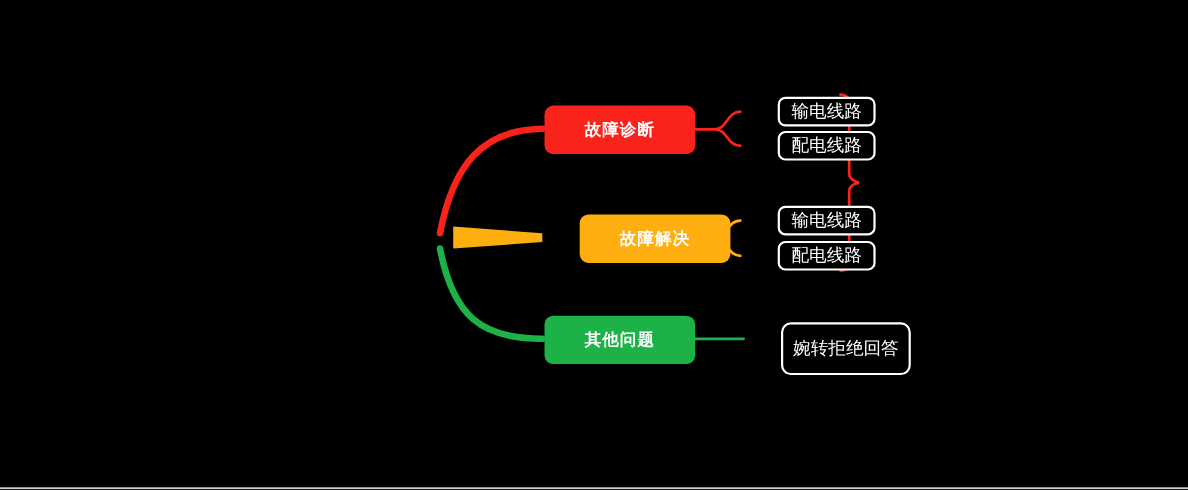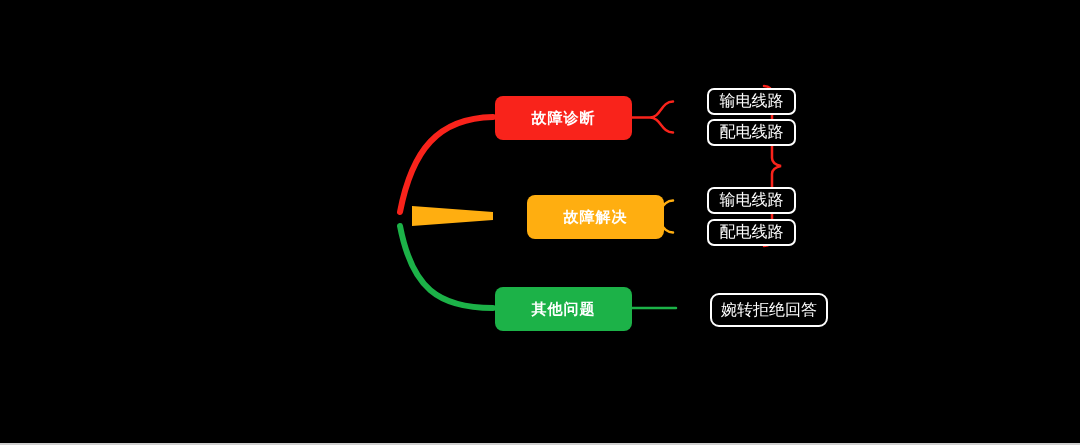--- a/index.html
+++ b/index.html
@@ -14,21 +14,21 @@
           font-size:15px;letter-spacing:1px;}
   .branch.b1{left:495px;top:96px;}
   .branch.b2{left:495px;top:195px;margin-left:32px;}
   .branch.b3{left:495px;top:287px;}
   .child{width:89px;height:27px;background:#000;border:2px solid #fff;border-radius:7px;
          color:#fff;font-size:16px;margin-left:33px;}
   .child.c1{left:674px;top:88px;}
   .child.c2{left:674px;top:119px;}
   .child.c3{left:674px;top:187px;}
   .child.c4{left:674px;top:219px;}
-  .child.wide{left:677px;top:293px;width:118px;height:34px;border-radius:9px;}
+  .child.wide{left:677px;top:293px;width:118px;height:48px;border-radius:9px;}
   .annotation{left:793px;top:153px;width:112px;height:31px;border-radius:16px;
               color:#fff;font-size:16px;}
   .bottom-edge{position:absolute;left:0;bottom:0;width:1080px;height:2px;background:#cfcfcf;z-index:3;}
 </style>
 </head>
 <body>
 
 <div class="canvas">
 
   <svg class="wires" width="1080" height="445" viewBox="0 0 1080 445">

